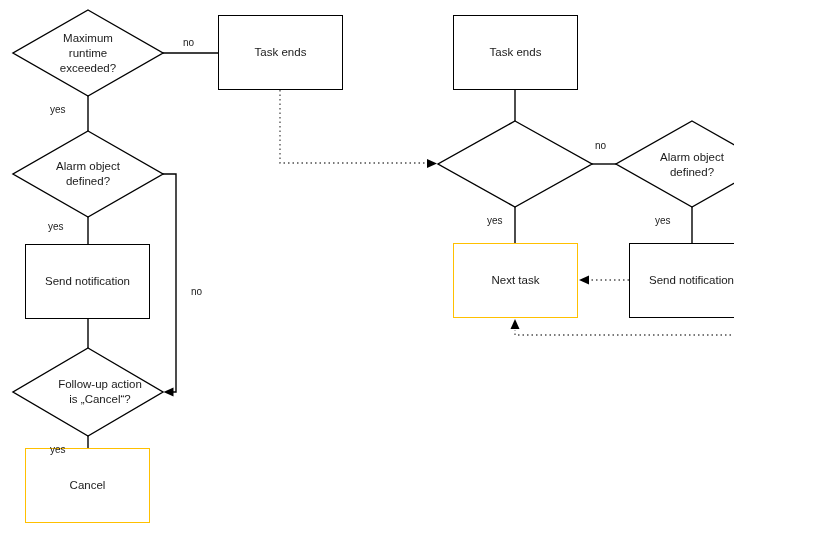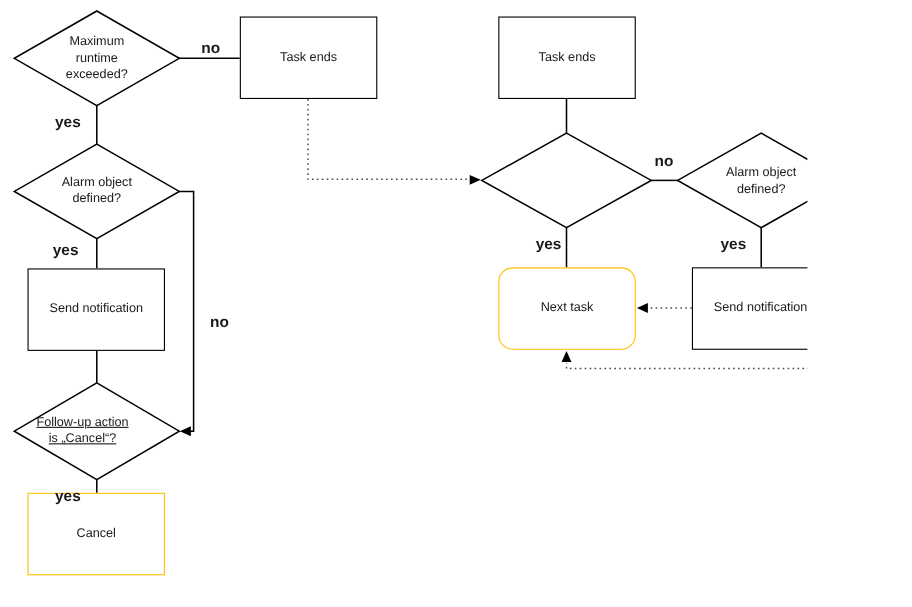--- a/index.html
+++ b/index.html
@@ -50,23 +50,22 @@
     text-align: left;
   }
   .diamond-label {
     position: absolute;
     width: 120px;
     text-align: center;
     pointer-events: none;
   }
   .edge-label {
     position: absolute;
-    font-size: 14px;
+    font-size: 10px;
     line-height: 14px;
-    font-weight: bold;
   }
 </style>
 </head>
 <body>
 
 <div id="canvas">
 
   <svg id="wires" viewBox="0 0 829 552" xmlns="http://www.w3.org/2000/svg">
 
     <path class="solid-line" d="M163,53 H218"></path>
@@ -93,38 +92,38 @@
     <polygon class="diamond-shape" points="88,348 163,392 88,436 13,392"></polygon>
     <polygon class="diamond-shape" points="515,121 592,164 515,207 438,164"></polygon>
     <polygon class="diamond-shape" points="692,121 768,164 692,207 616,164"></polygon>
   </svg>
 
   <div class="diamond-label node-label" style="left:28px; top:31px;">Maximum
 runtime
 exceeded?</div>
   <div class="diamond-label node-label" style="left:28px; top:159px;">Alarm object
 defined?</div>
-  <div class="diamond-label node-label" style="left:5px; top:377px; width:140px;text-decoration:underline;">Follow-up action
+  <div class="diamond-label node-label" style="left:30px; top:377px; width:140px;">Follow-up action
 is „Cancel“?</div>
   <div class="diamond-label node-label" style="left:632px; top:150px;">Alarm object
 defined?</div>
 
   <div class="box" style="left:218px; top:15px;">
     <span class="box-label">Task ends</span>
   </div>
   <div class="box" style="left:25px; top:244px;">
     <span class="box-label">Send notification</span>
   </div>
   <div class="box accent" style="left:25px; top:448px;">
     <span class="box-label">Cancel</span>
   </div>
   <div class="box" style="left:453px; top:15px;">
     <span class="box-label">Task ends</span>
   </div>
-  <div class="box accent" style="left:453px; top:243px;border-radius:13px;">
+  <div class="box accent" style="left:453px; top:243px;">
     <span class="box-label">Next task</span>
   </div>
   <div class="box" style="left:629px; top:243px;">
     <span class="box-label">Send notification</span>
   </div>
 
   <div class="edge-label" style="left:183px; top:36px;">no</div>
   <div class="edge-label" style="left:50px; top:103px;">yes</div>
   <div class="edge-label" style="left:48px; top:220px;">yes</div>
   <div class="edge-label" style="left:191px; top:285px;">no</div>

